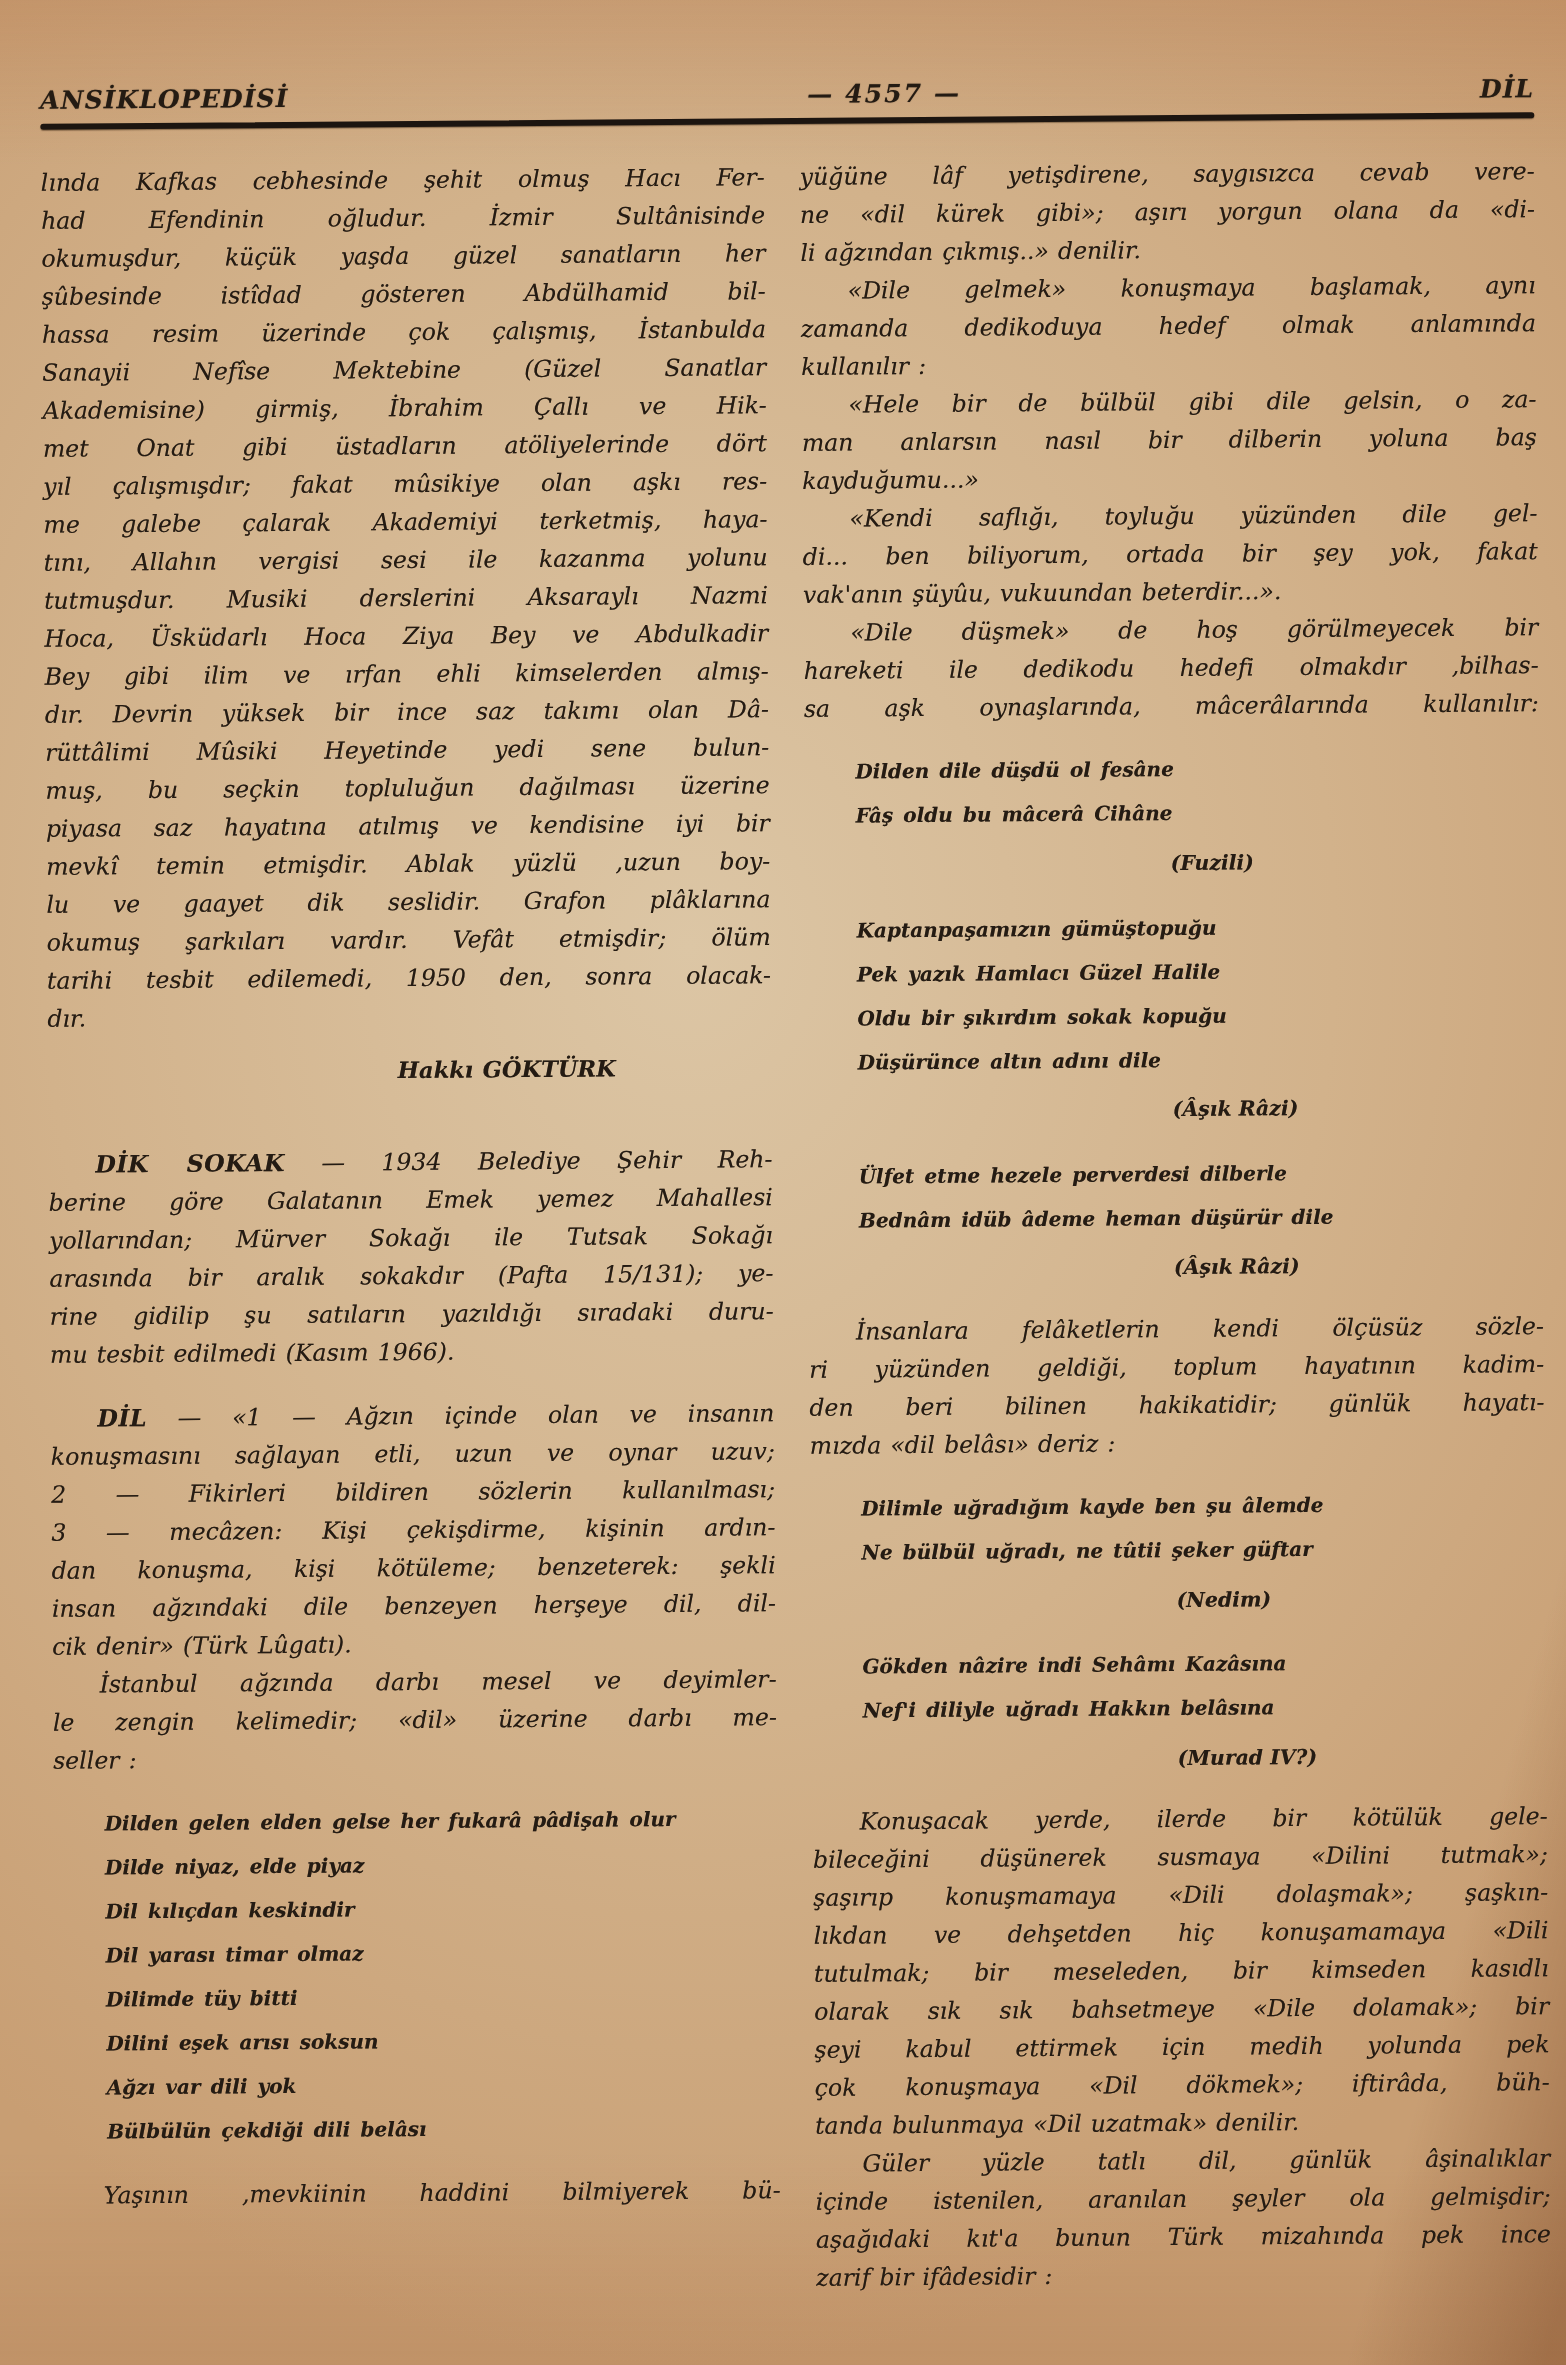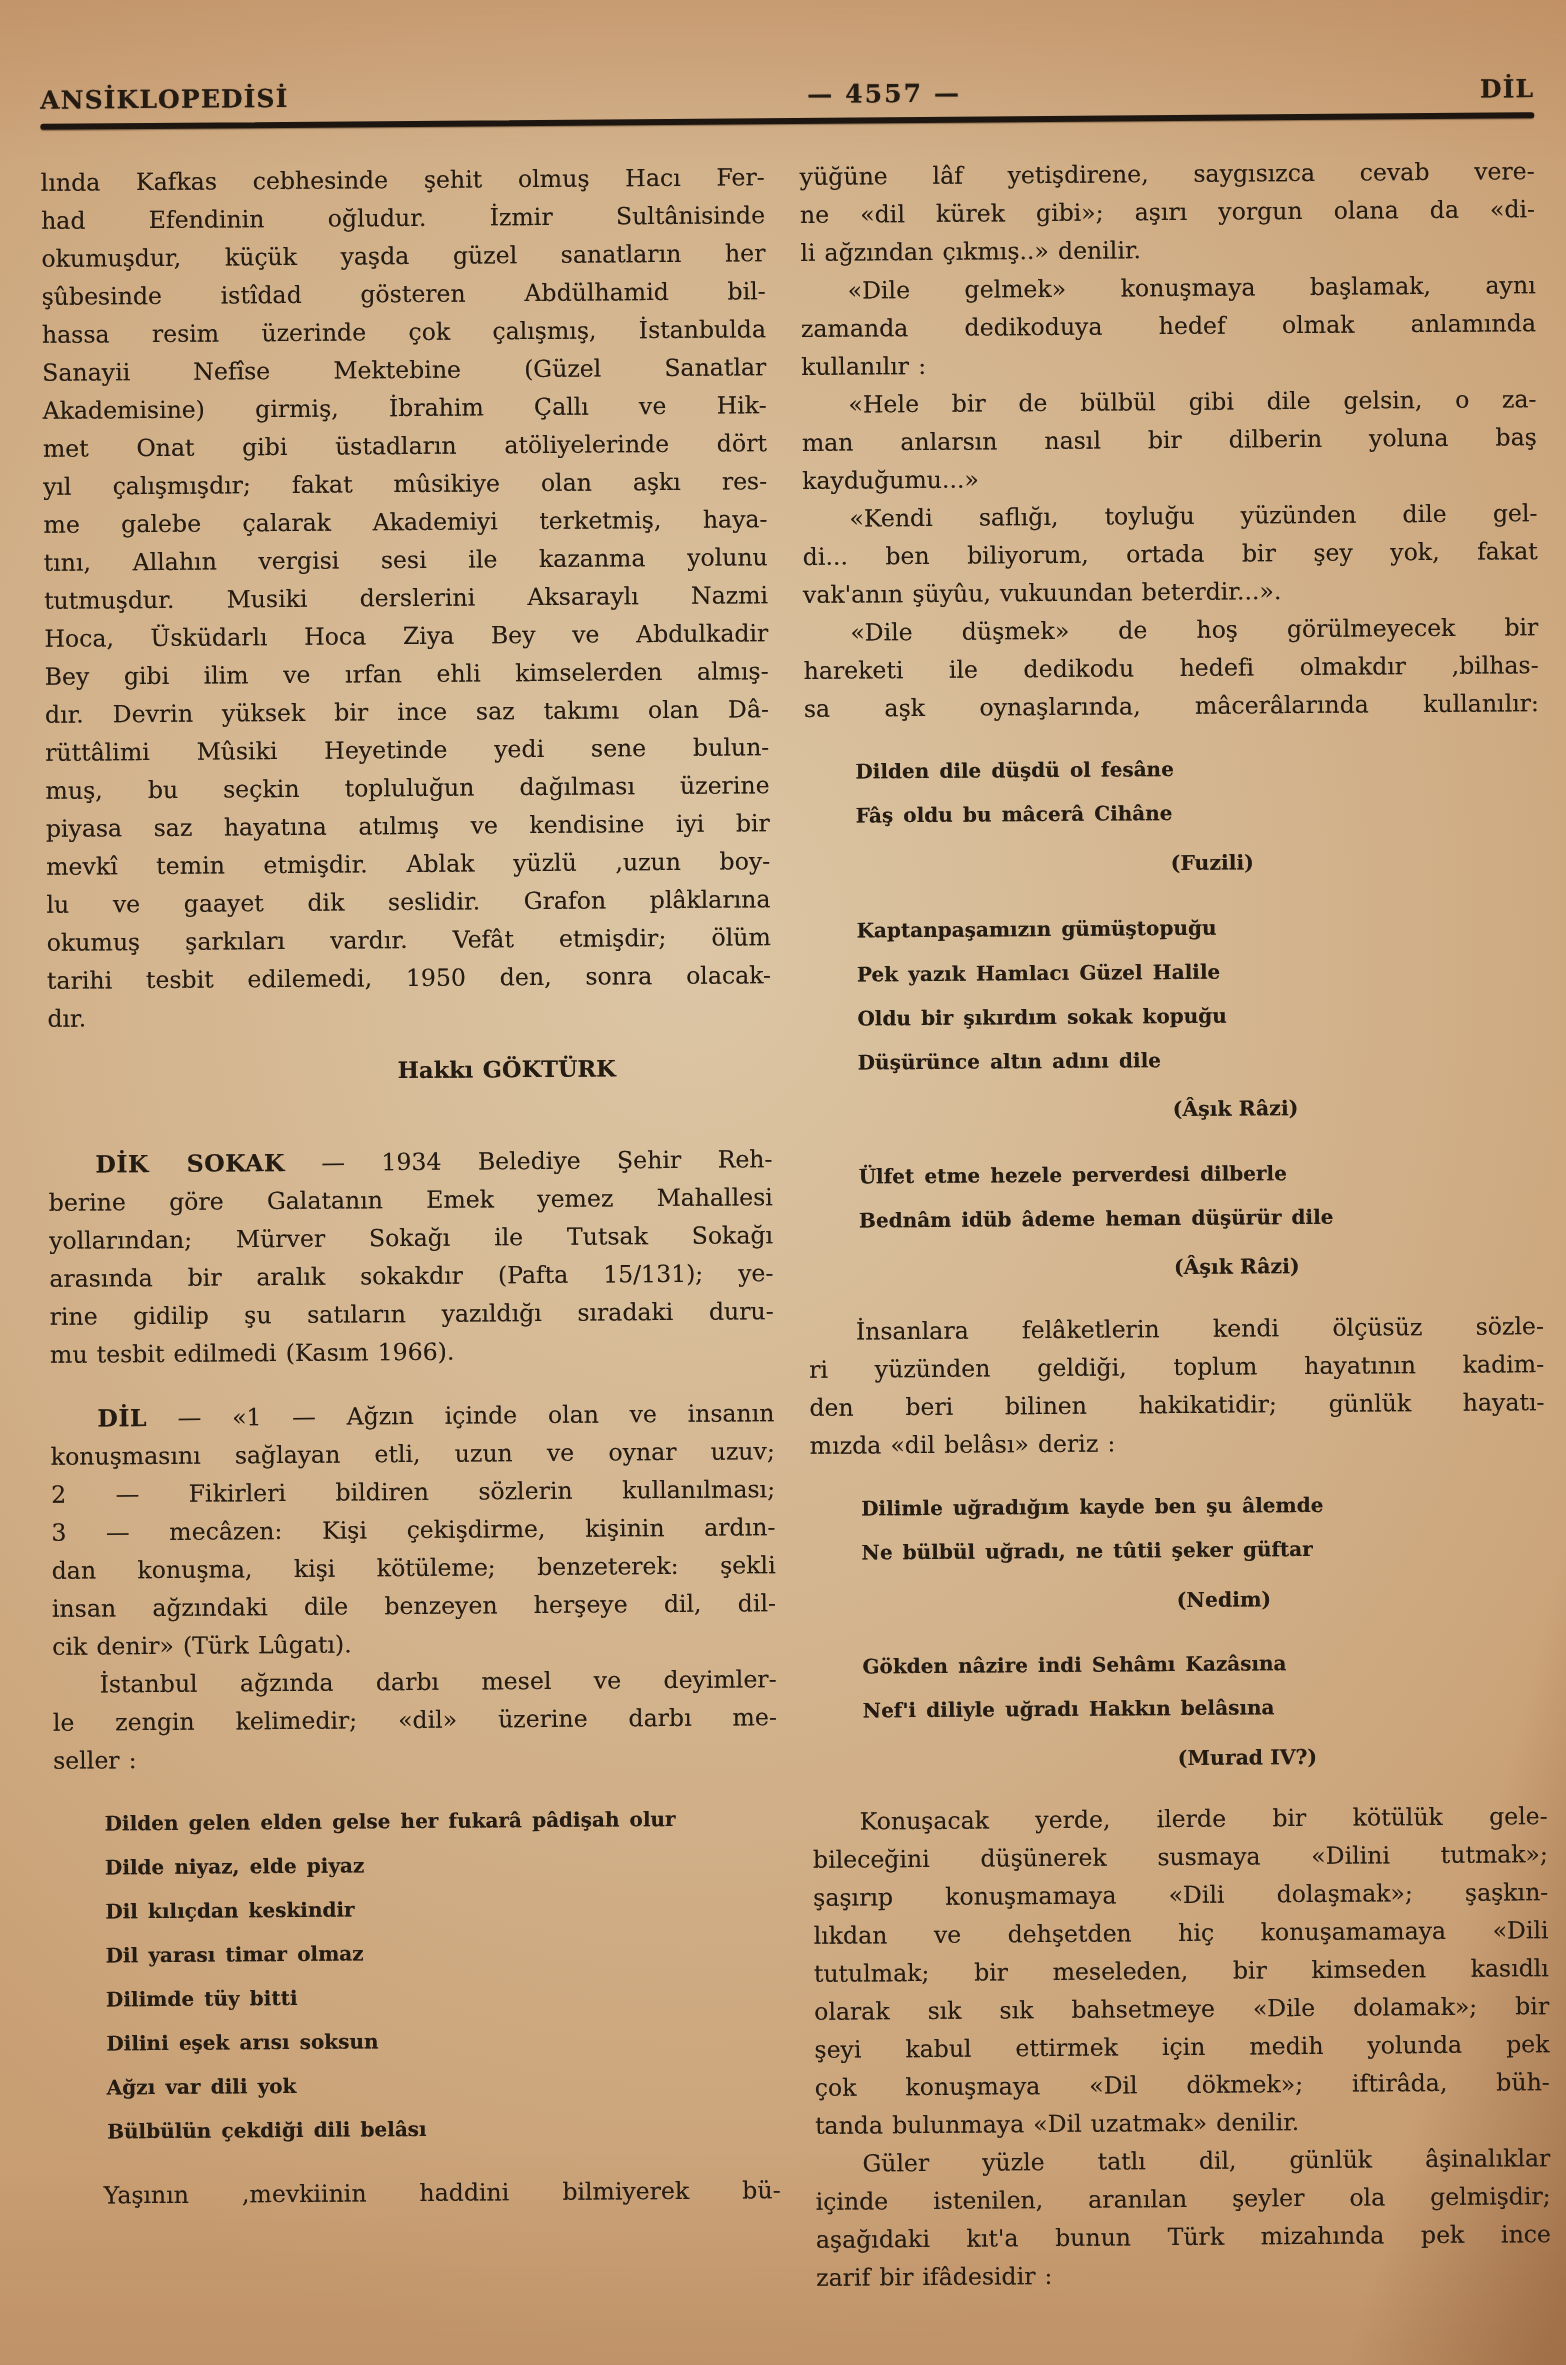--- a/index.html
+++ b/index.html
@@ -8,21 +8,21 @@
     font-family:"DejaVu Serif","Liberation Serif",serif;
     overflow:hidden;
     background-color:#c89e73;
     background-image:
       linear-gradient(105deg, rgba(120,62,28,0) 90%, rgba(110,55,22,0.38) 99%),
       linear-gradient(to bottom, rgba(176,110,66,0.28) 0%, rgba(176,110,66,0) 7%),
       linear-gradient(to top, rgba(160,98,56,0.20) 0%, rgba(160,98,56,0) 9%),
       radial-gradient(ellipse 75% 60% at 44% 40%, #dcc6a5 0%, #d2b28b 55%, #c89e73 100%);
     color:#241b13;
   }
-  .page{position:relative;width:100%;height:100%;overflow:hidden;}
+  .page{position:relative;width:100%;height:100%;overflow:hidden;font-style:italic;}
   .inner{
     position:absolute;left:40px;right:33px;top:80px;
     transform:rotate(-0.45deg);
     transform-origin:50% 0;
   }
   .header-row{
     display:flex;justify-content:space-between;align-items:baseline;
     font-weight:bold;font-size:25px;letter-spacing:1.1px;
     text-shadow:0 0 1.1px rgba(46,32,20,0.55);
   }

